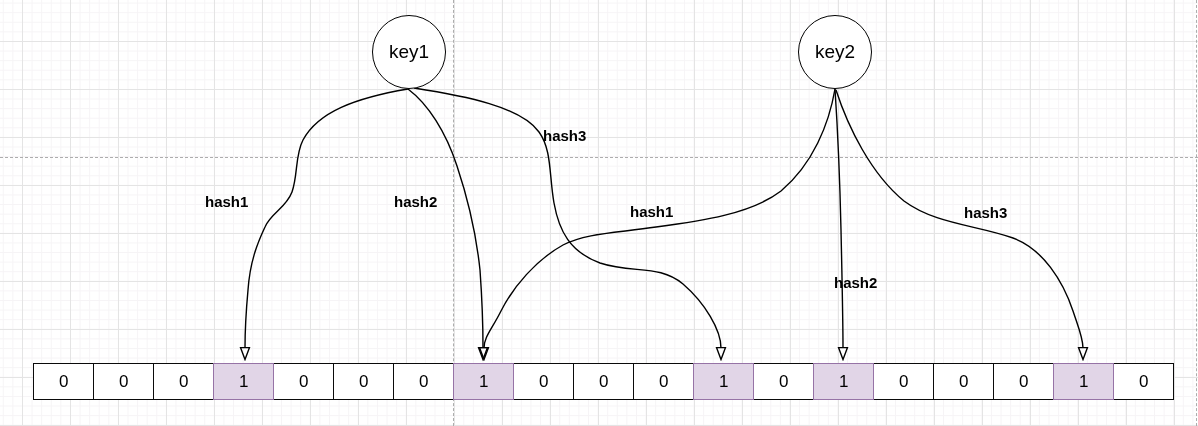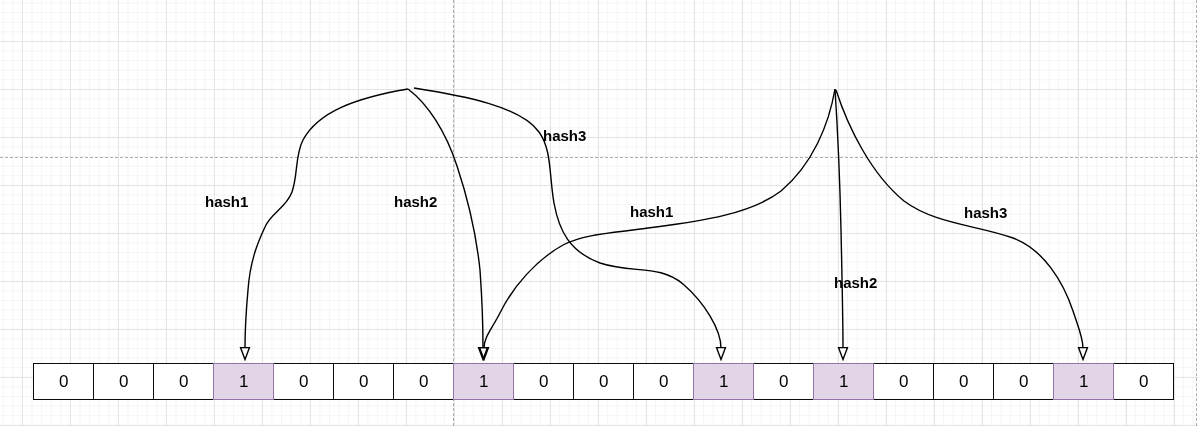--- a/index.html
+++ b/index.html
@@ -57,20 +57,26 @@
       </marker>
     </defs>
     <path marker-end="url(#arrowhead)" d="M408,89 C355,98 318,112 303,140 C295,155 298,175 292,192 C286,208 271,213 265,227 C257,244 250,262 248,290 C246,312 245,332 245,348"></path>
     <path marker-end="url(#arrowhead)" d="M408,89 C428,104 446,132 457,166 C468,199 476,232 480,270 C482,298 483,330 483,348"></path>
     <path marker-end="url(#arrowhead)" d="M414,88 C466,96 521,107 539,132 C552,150 549,175 554,203 C559,231 570,252 600,263 C633,274 659,264 683,284 C705,303 721,330 721,348"></path>
     <path marker-end="url(#arrowhead)" d="M835,89 C829,124 813,164 781,191 C751,214 701,221 656,227 C616,233 586,233 563,245 C536,260 513,287 501,311 C492,329 484,337 484,348"></path>
     <path marker-end="url(#arrowhead)" d="M835,89 C838,135 840,185 841,230 C842,275 843,320 843,348"></path>
     <path marker-end="url(#arrowhead)" d="M836,90 C848,127 871,174 904,201 C935,224 976,225 1013,238 C1043,249 1063,281 1073,311 C1079,329 1083,338 1083,348"></path>
   </svg>
 
+  <div class="key-node" style="left:372px;top:15px">
+    <span>key1</span>
+  </div>
+  <div class="key-node" style="left:798px;top:15px">
+    <span>key2</span>
+  </div>
 
   <div class="hlabel" style="left:205px;top:193px">hash1</div>
   <div class="hlabel" style="left:394px;top:193px">hash2</div>
   <div class="hlabel" style="left:543px;top:127px">hash3</div>
   <div class="hlabel" style="left:630px;top:203px">hash1</div>
   <div class="hlabel" style="left:834px;top:274px">hash2</div>
   <div class="hlabel" style="left:964px;top:204px">hash3</div>
 
   <div class="bit-array" id="bit-array">
       <div class="cell">0</div>

